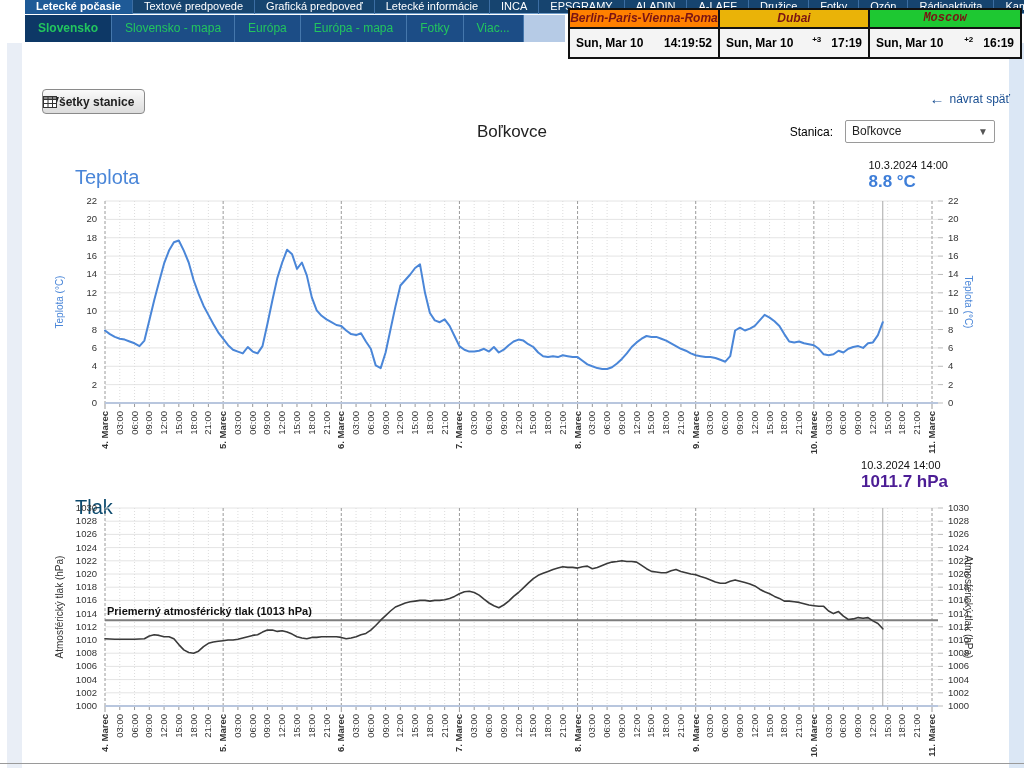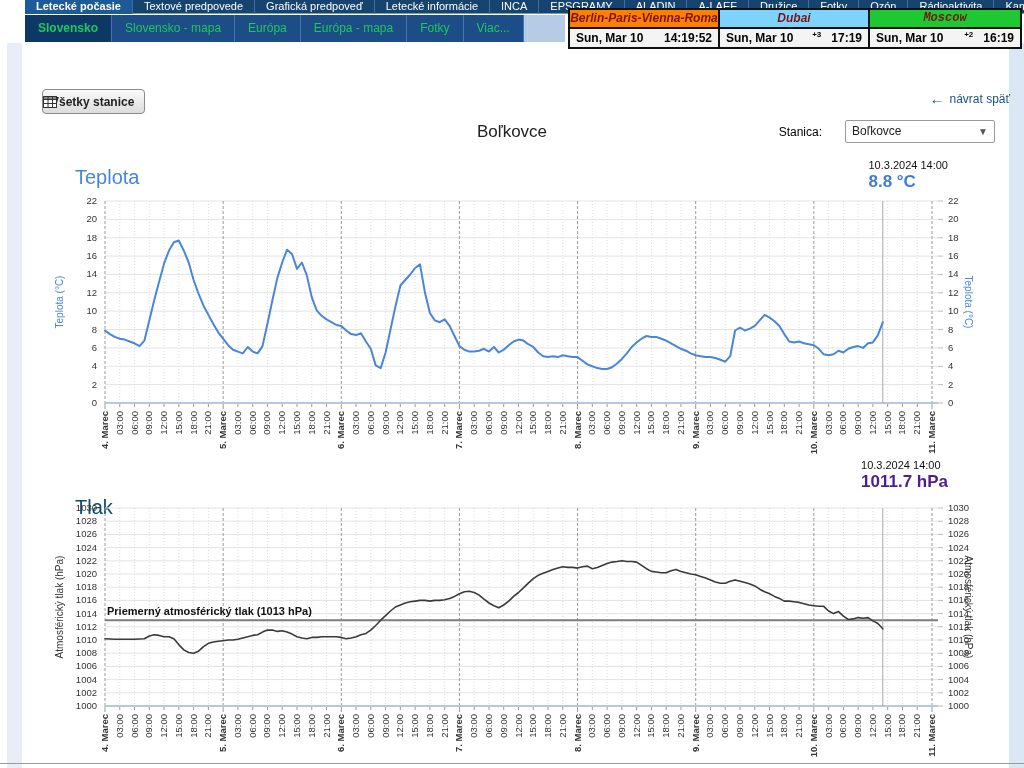--- a/index.html
+++ b/index.html
@@ -19,39 +19,39 @@
       background:#1c4d86;border-right:1px solid #4577ac;cursor:pointer;}
   .t2.active{background:#0d3866;font-weight:bold;}
 
   
   #clocks{position:absolute;left:568px;top:8px;width:454px;border:2px solid #111;display:flex;z-index:5;background:#f4f4f4;align-items:flex-end;}
   .clock-col{width:33.34%;border-right:2px solid #111;}
   .clock-col:last-child{border-right:none;}
   .clock-head{height:17px;line-height:17px;text-align:center;font-size:12px;font-weight:bold;
               font-style:italic;color:#7a1414;overflow:hidden;}
   .clock-time{height:20px;background:#f4f4f4;border-top:2px solid #111;display:flex;align-items:center;
-              padding:4px 6px;font-size:12px;font-weight:bold;color:#000;}
+              padding:14px 6px;font-size:12px;font-weight:bold;color:#000;}
   .clock-date{white-space:nowrap;}
   .clock-sp{flex:1;}
   .clock-off{font-size:8px;font-weight:bold;margin-right:10px;position:relative;top:-4px;}
   .clock-t{white-space:nowrap;}
 
   
   #leftstrip{position:absolute;left:7px;top:43px;bottom:0;width:15px;background:#e9eef6;}
   #rightstrip{position:absolute;left:1009px;top:43px;bottom:0;width:15px;background:#dbe7f5;}
 
   
   #page-title{position:absolute;left:38px;top:58px;font-size:20px;color:#17529e;}
   #all-stations{position:absolute;left:42px;top:89px;height:25px;padding:0 10px 0 8px;
                 background:linear-gradient(#fafafa,#dcdcdc);border:1px solid #8a8a8a;border-radius:4px;
                 font-size:12px;font-weight:bold;color:#222;display:flex;align-items:center;gap:5px;cursor:pointer;}
   #back-link{position:absolute;right:14px;top:92px;font-size:12px;color:#1a4f92;display:flex;align-items:center;gap:5px;cursor:pointer;}
   #back-arrow{font-size:15px;font-weight:bold;line-height:12px;}
   #station-heading{position:absolute;left:0;right:0;top:122px;text-align:center;font-size:17px;color:#222;}
-  #station-picker{position:absolute;right:29px;top:120px;display:flex;align-items:center;gap:23px;}
+  #station-picker{position:absolute;right:29px;top:120px;display:flex;align-items:center;gap:12px;}
   #station-label{font-size:12px;color:#000;}
   #station-select{width:150px;height:23px;background:#fff;border:1px solid #9a9a9a;border-radius:2px;
                   font-size:12px;color:#222;line-height:21px;padding:0 6px;position:relative;cursor:pointer;}
   #station-select .arr{position:absolute;right:6px;top:0;line-height:21px;color:#555;font-size:10px;}
 
   
   .chart-title{position:absolute;left:75px;font-size:20px;}
   #temp-title{top:166px;color:#4a86d8;}
   #pres-title{top:496px;color:#0c4a6e;}
   .chart-meta{position:absolute;right:76px;text-align:left;}
@@ -97,21 +97,21 @@
   <div id="clocks">
       <div class="clock-col">
         <div class="clock-head" style="background: rgb(255, 128, 0);">Berlin-Paris-Vienna-Roma</div>
         <div class="clock-time">
           <span class="clock-date">Sun, Mar 10</span>
           <span class="clock-sp"></span>
           <span class="clock-t">14:19:52</span>
         </div>
       </div>
       <div class="clock-col">
-        <div class="clock-head" style="background: #7dd3fc;">Dubai</div>
+        <div class="clock-head" style="background: #eab308;">Dubai</div>
         <div class="clock-time">
           <span class="clock-date">Sun, Mar 10</span>
           <span class="clock-sp"></span>
           <span class="clock-off">+3</span>
           <span class="clock-t">17:19</span>
         </div>
       </div>
       <div class="clock-col">
         <div class="clock-head" style="background: rgb(30, 200, 50); font-family: Liberation Mono, monospace;">Moscow</div>
         <div class="clock-time">

